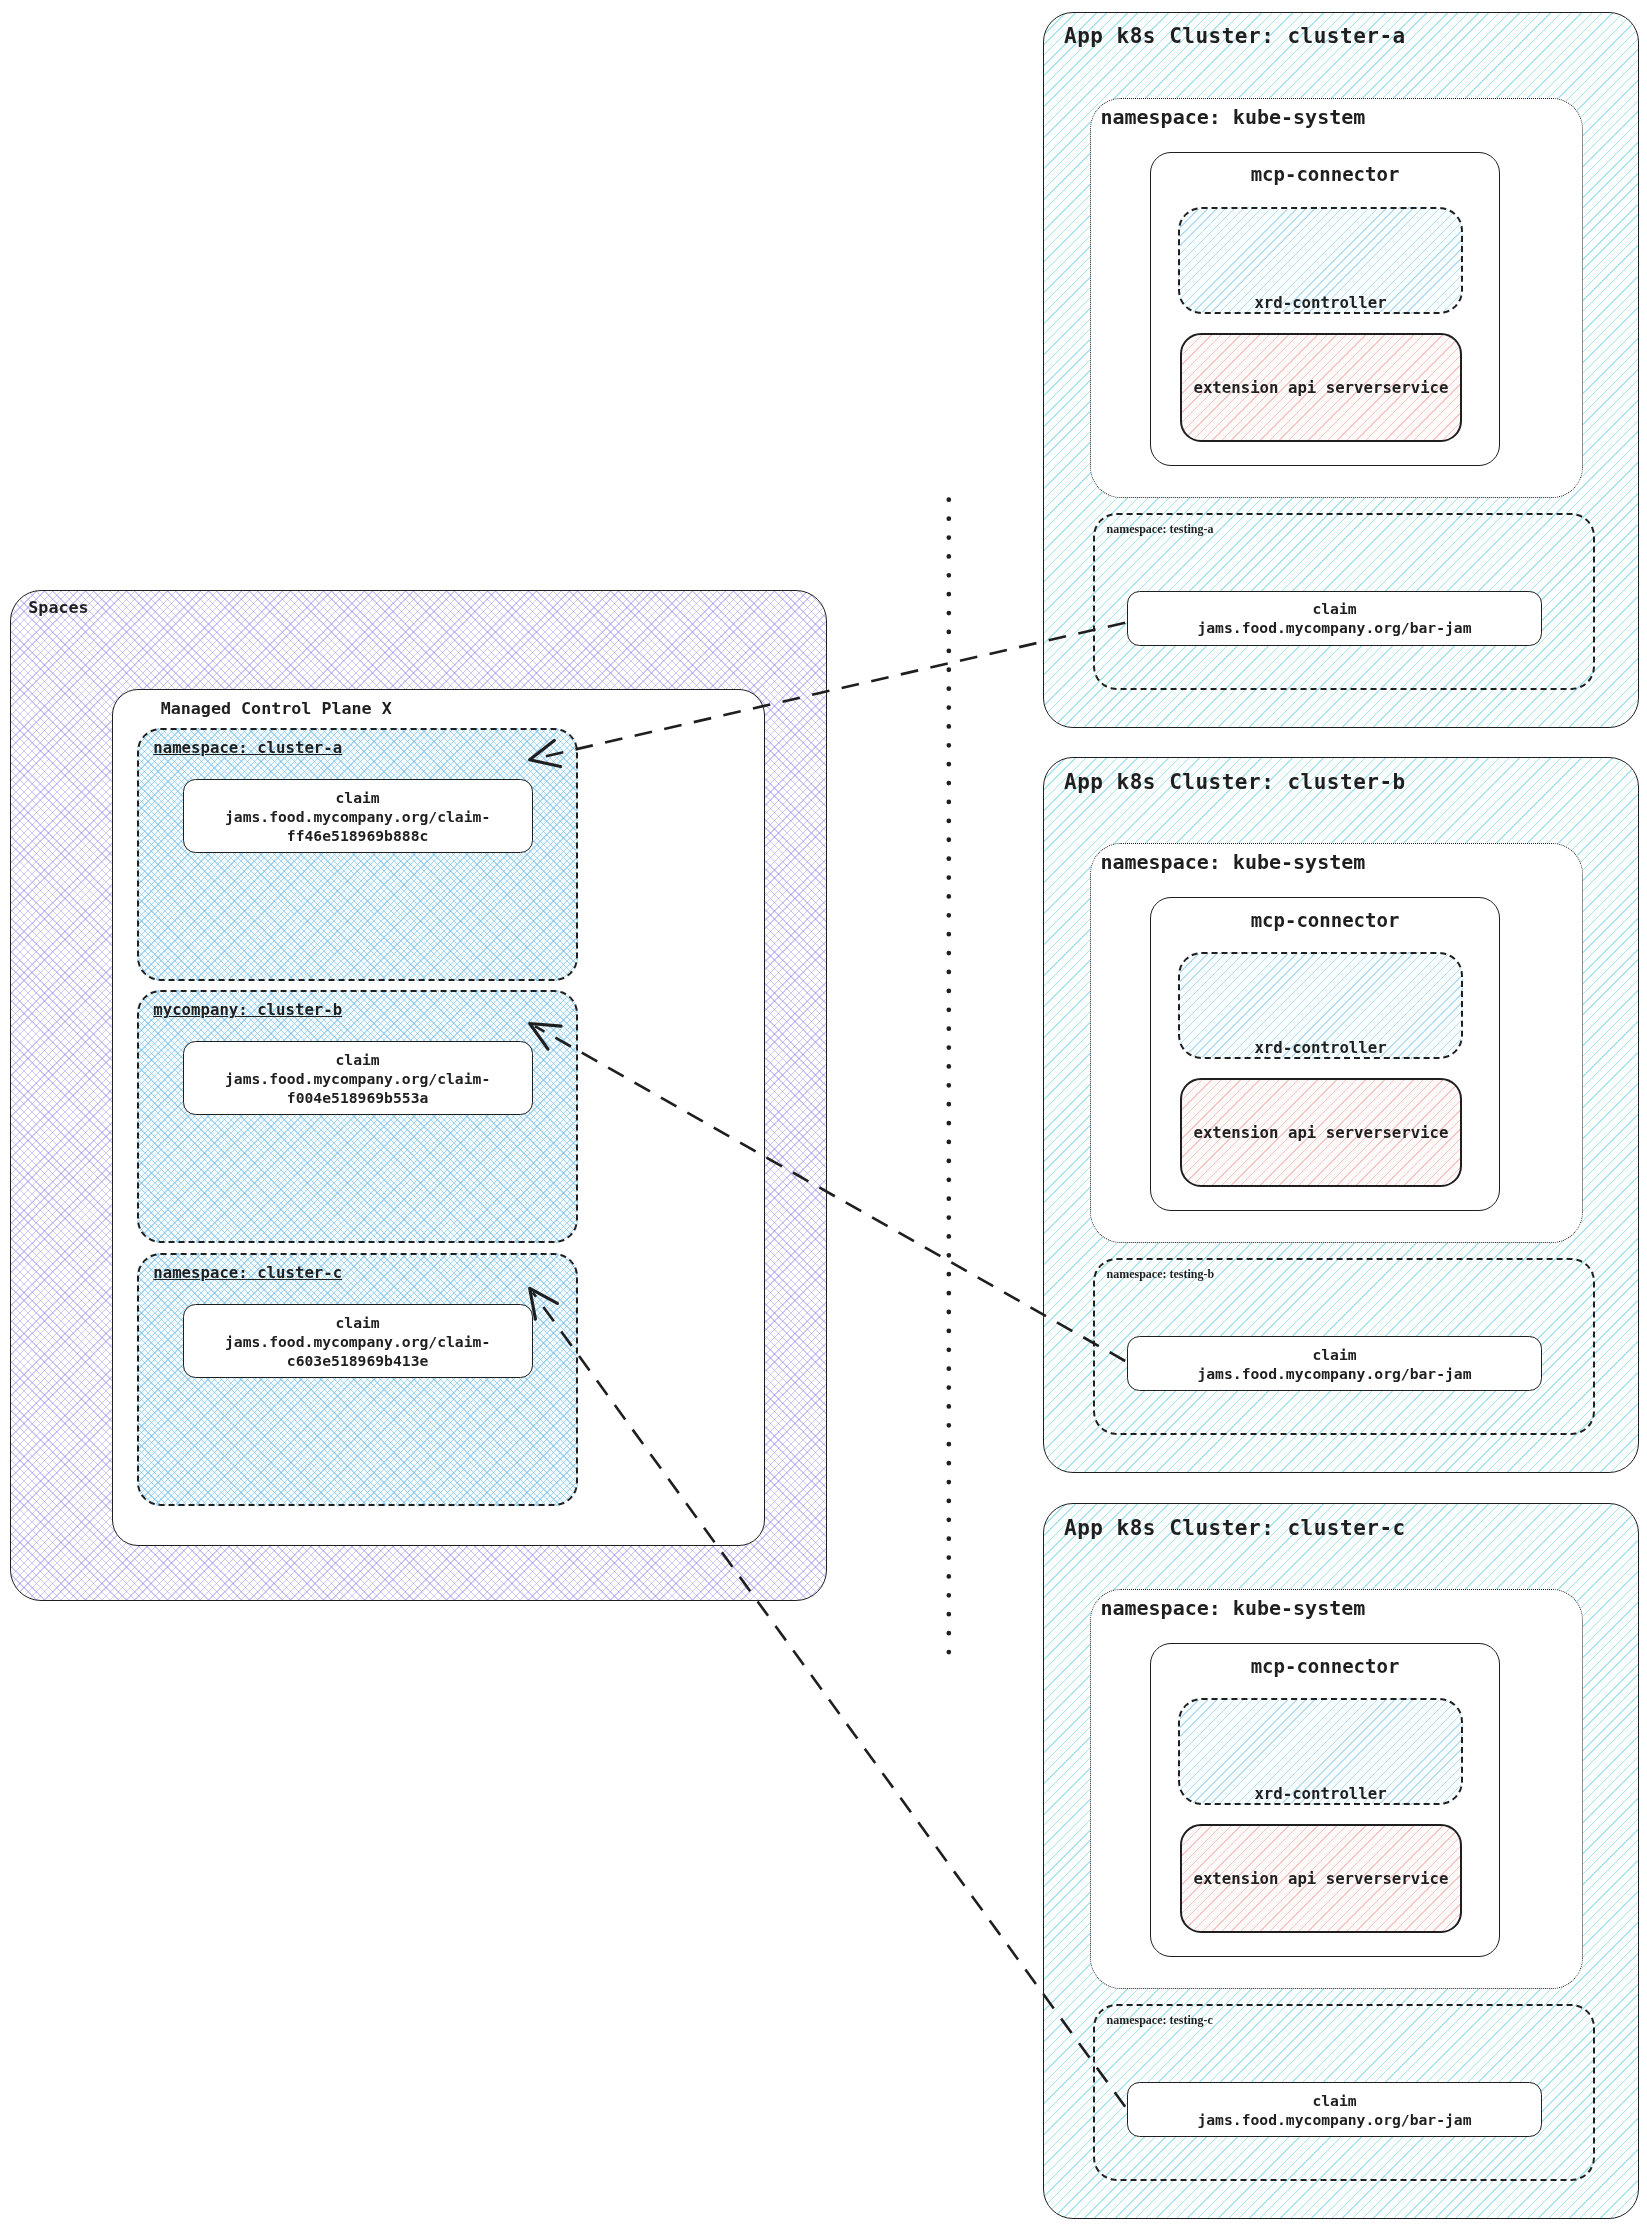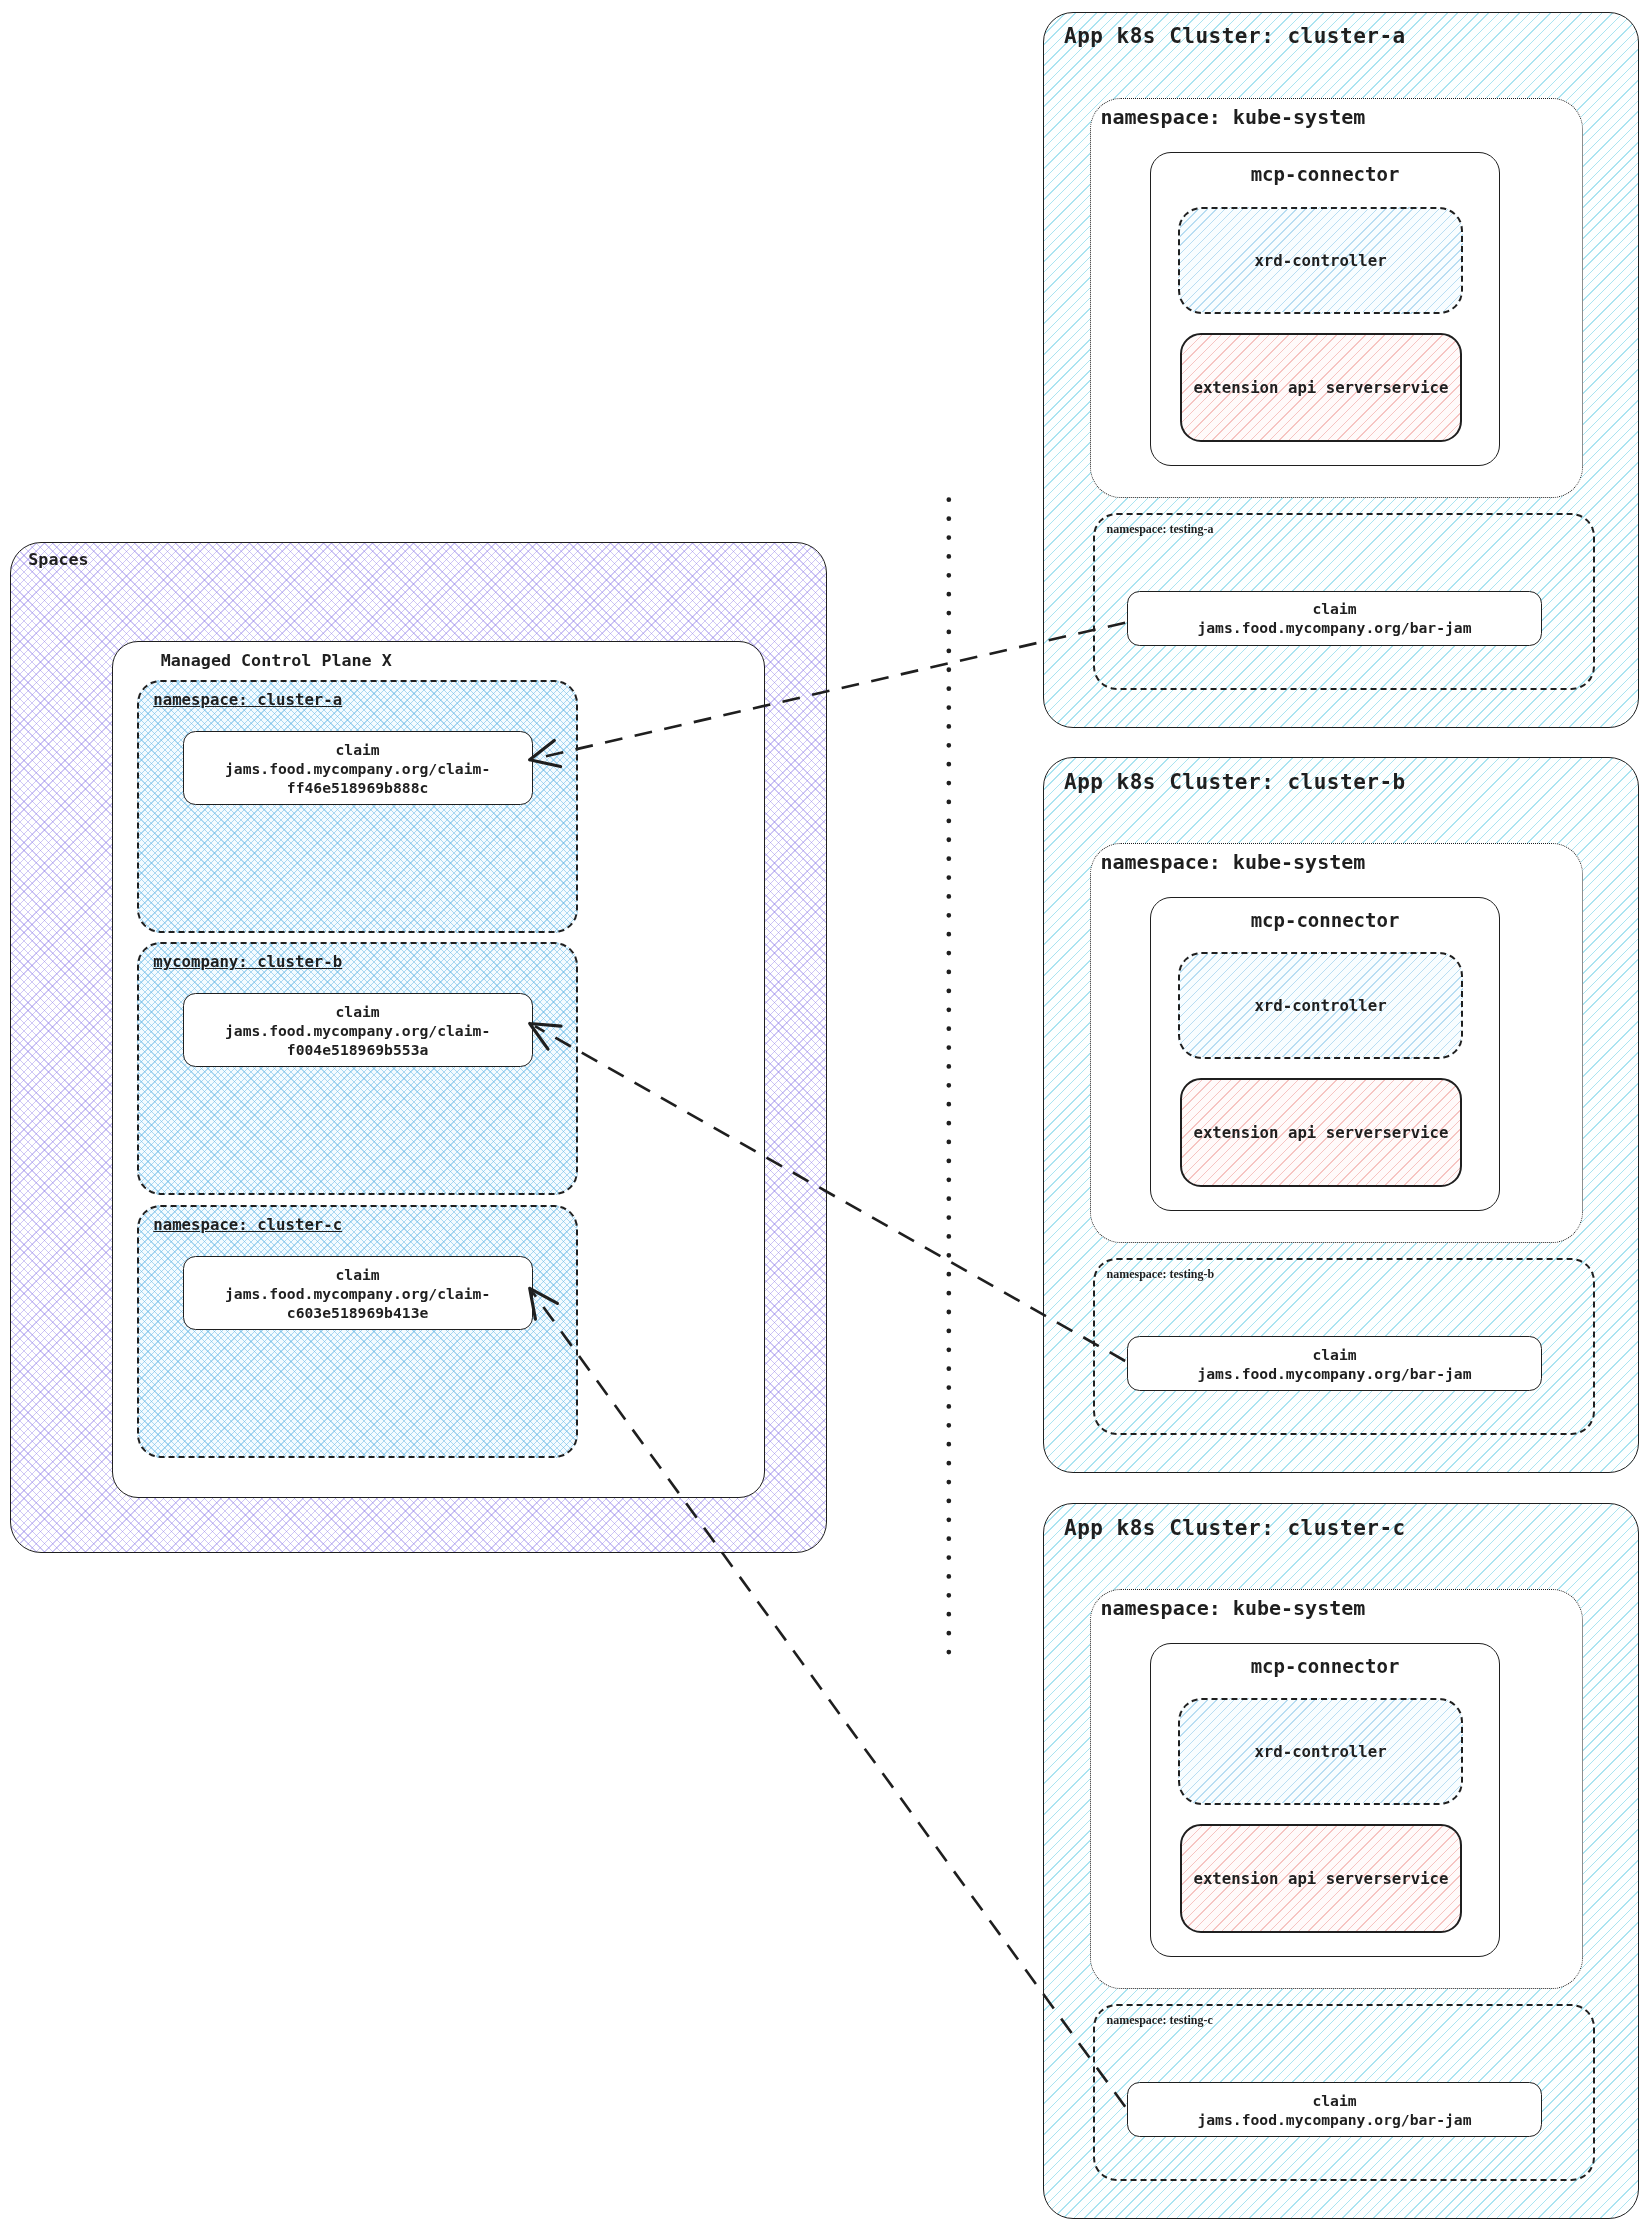--- a/index.html
+++ b/index.html
@@ -18,20 +18,21 @@
   
   .hatch-cluster{
     background-image:repeating-linear-gradient(135deg,var(--cluster-hatch) 0 1px,transparent 1px 7.3px);
     background-color:#fdffff;
   }
   .hatch-spaces{
     background-image:
       repeating-linear-gradient(45deg,var(--spaces-hatch) 0 1px,transparent 1px 5.8px),
       repeating-linear-gradient(135deg,var(--spaces-hatch) 0 1px,transparent 1px 5.8px);
     background-color:#ffffff;
+    margin-top:48px;
   }
   .hatch-ns{
     background-image:
       repeating-linear-gradient(45deg,var(--ns-hatch) 0 0.9px,transparent 0.9px 4.7px),
       repeating-linear-gradient(135deg,var(--ns-hatch) 0 0.9px,transparent 0.9px 4.7px);
     background-color:#f4fbff;
   }
   .hatch-xrd{
     background-image:repeating-linear-gradient(135deg,var(--xrd-hatch) 0 1px,transparent 1px 6.3px);
     background-color:#f8fdff;
@@ -78,21 +79,21 @@
   }
   .kube-label{position:absolute;left:9.4px;top:6.3px;font-size:20px;font-weight:600;}
   .mcp{
     position:absolute;left:59px;top:53px;width:350px;height:314px;
     background:#ffffff;border:1.3px solid var(--ink);border-radius:21px;
   }
   .mcp-label{position:absolute;left:0;top:10.5px;width:100%;text-align:center;font-size:19px;font-weight:700;}
   .xrd{
     position:absolute;left:27px;top:54px;width:285px;height:107px;
     border:2.1px dashed var(--ink);border-radius:23.6px;
-    display:flex;align-items:center;justify-content:center;font-size:15.7px;font-weight:600;
+    display:flex;align-items:flex-end;justify-content:center;font-size:15.7px;font-weight:600;
   }
   .ext{
     position:absolute;left:29px;top:180px;width:282px;height:109px;
     border:2.6px solid var(--ink);border-radius:21px;
     display:flex;flex-direction:row;align-items:center;justify-content:center;
     font-size:15.7px;line-height:21px;font-weight:600;text-align:center;
   }
   .testing{
     position:absolute;left:49px;top:500px;width:502px;height:177px;
     border:2.1px dashed var(--ink);border-radius:23.6px;

